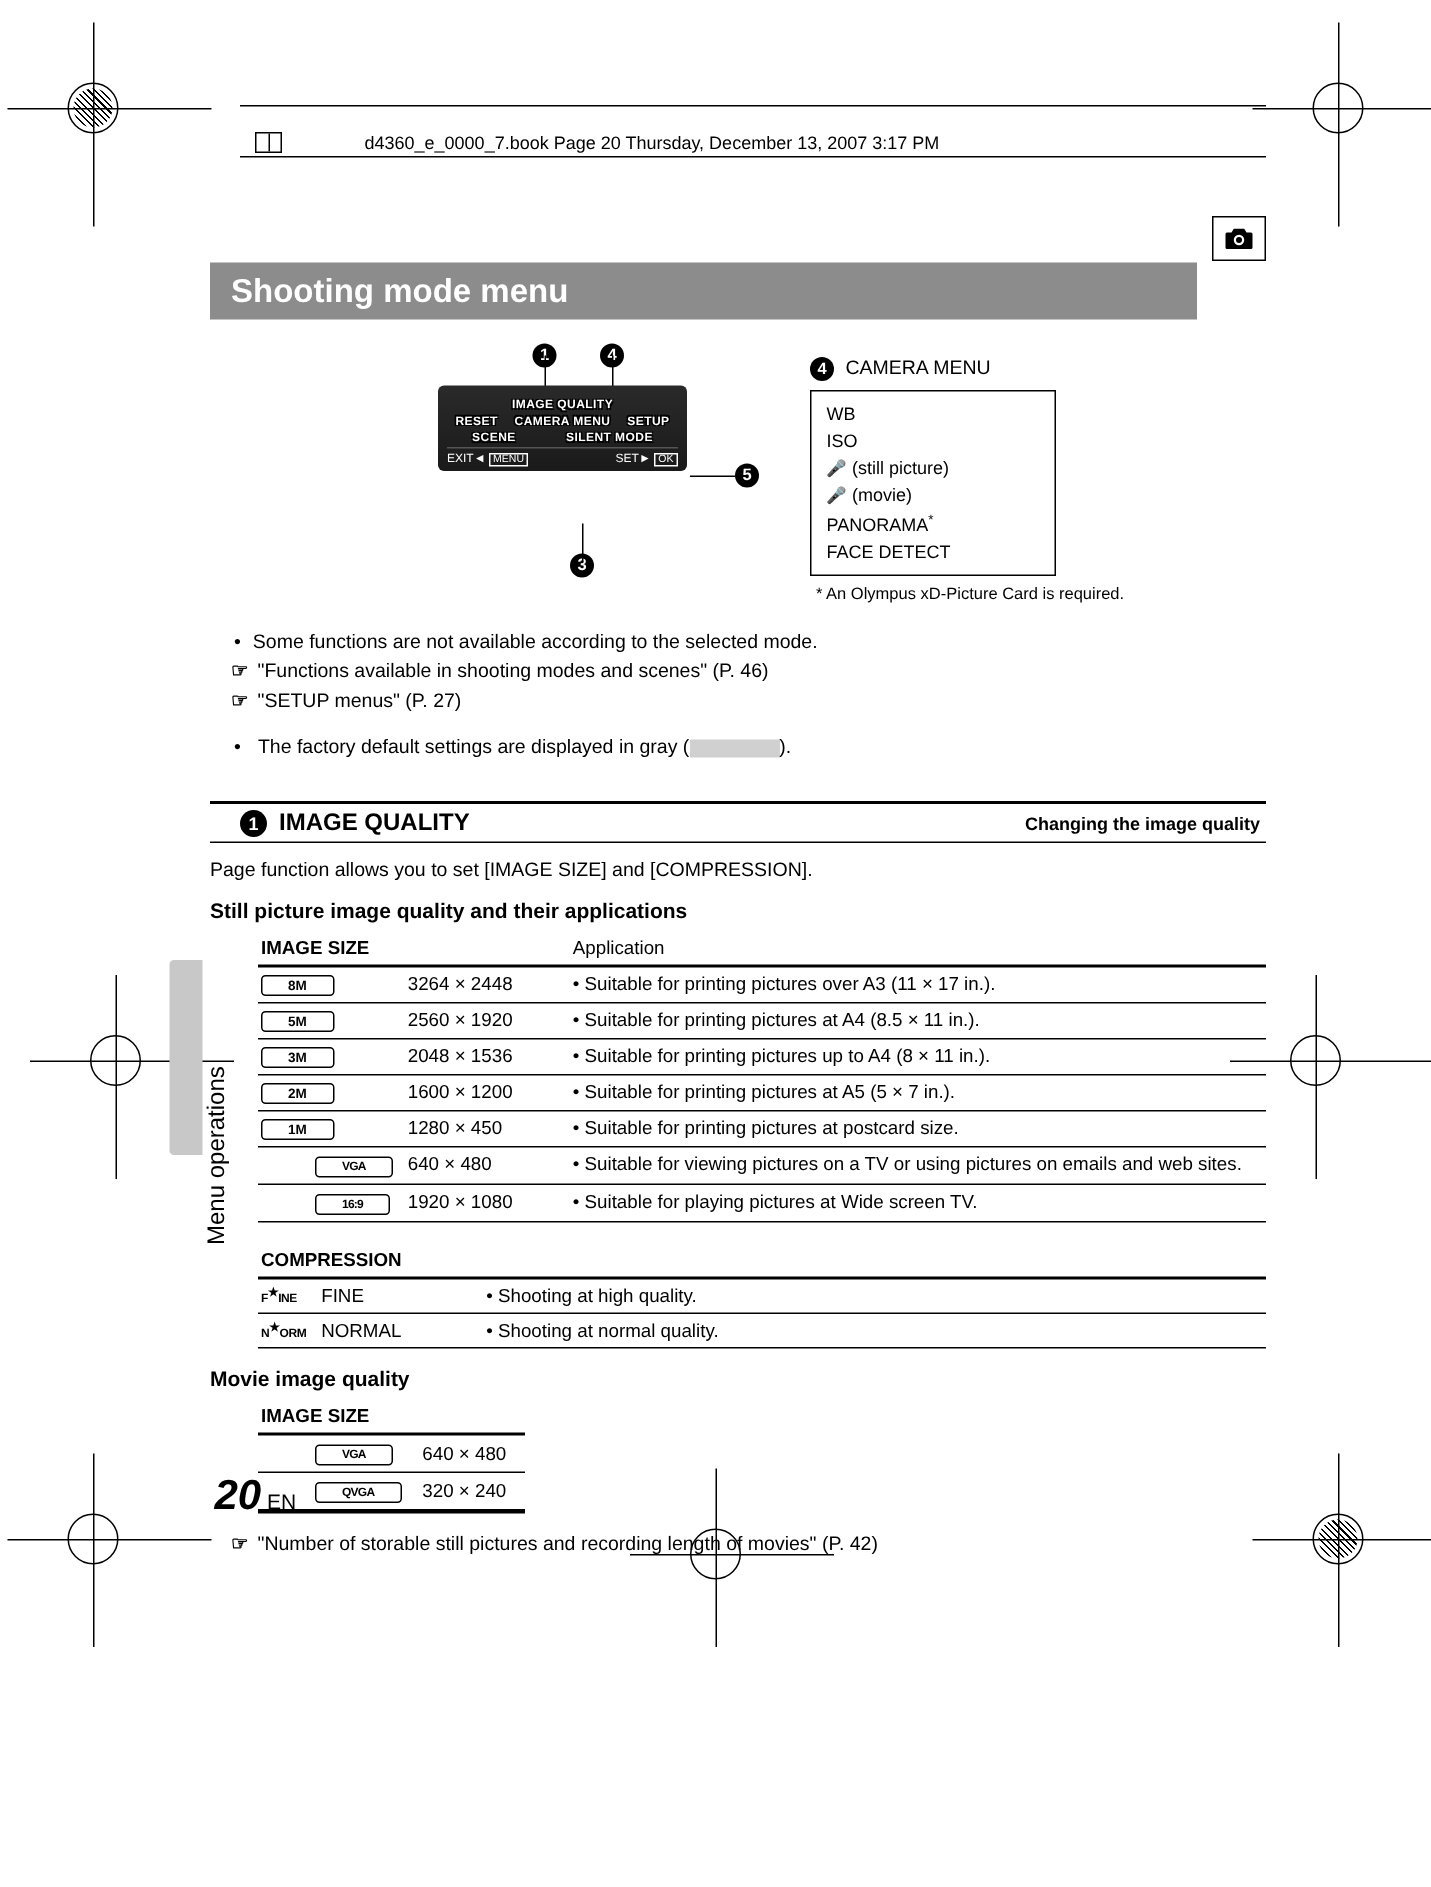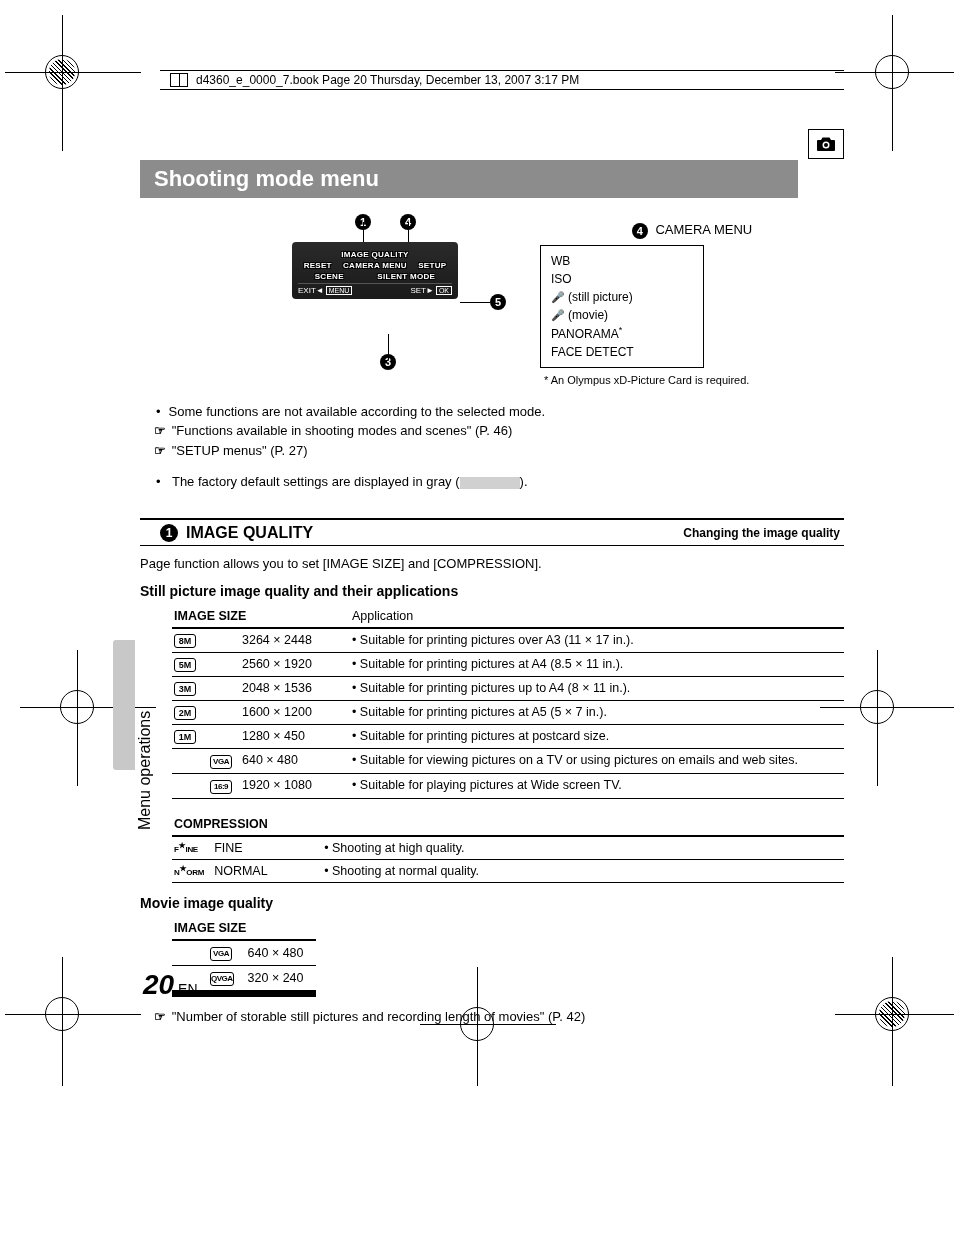--- a/index.html
+++ b/index.html
@@ -13,24 +13,25 @@
       position: relative;
     }
     .page {
       padding: 70px 110px 60px 140px;
       position: relative;
     }
     .print-header {
       font-size: 12px;
       border-top: 1px solid #000;
       border-bottom: 1px solid #000;
-      padding: 2px 0 2px 10px;
+      padding: 17px 0 2px 10px;
       margin-left: 20px;
       display: flex;
       align-items: center;
+      gap: 47px;
     }
     .book-icon {
       width: 18px; height: 14px;
       border: 1px solid #000;
       margin-right: 8px;
       position: relative;
       display: inline-block;
     }
     .book-icon::before { content:""; position:absolute; left:50%; top:0; bottom:0; border-left:1px solid #000;}
     .regmark {
@@ -89,21 +90,21 @@
     .menu-box .cell { font-weight:bold; font-size:8px; text-shadow: -1px -1px 0 #000, 1px -1px 0 #000, -1px 1px 0 #000, 1px 1px 0 #000; letter-spacing:0.3px;}
     .menu-box .footer { display:flex; justify-content:space-between; font-size:8px; border-top:1px solid #555; padding-top:2px; margin-top:2px;}
     .menu-box .footer .btn { border:1px solid #fff; padding:0 2px; font-size:7px; margin-left:2px;}
     .callout { position:absolute; width:16px; height:16px; background:#000; color:#fff; border-radius:50%; font-size:11px; font-weight:bold; display:flex; align-items:center; justify-content:center; }
     .co1{top:0;left:115px;} .co4{top:0;left:160px;}
     .co2{top:60px;left:55px;} .co5{top:80px;left:250px;}
     .co3{top:140px;left:140px;}
     .callout-line{position:absolute;background:#000;}
 
     .right-col { flex:1; font-size:13px; margin-top: 8px;}
-    .cm-header { font-weight: normal; margin-bottom: 6px; text-align: center; }
+    .cm-header { font-weight: normal; margin-bottom: 6px; }
     .cm-header .callout-inline { display:inline-flex; width:16px; height:16px; background:#000; color:#fff; border-radius:50%; font-size:11px; font-weight:bold; align-items:center; justify-content:center; margin-right:4px; vertical-align:middle;}
     .cm-box { border:1px solid #000; padding: 6px 10px; font-size:12px; line-height:1.5; width: 164px;}
     .mic-icon { font-size: 11px; }
     .cm-box .ast { font-size:9px; vertical-align: super;}
     .cm-note { font-size: 11px; margin-top: 6px; text-indent:-8px; padding-left:12px;}
 
     .notes { margin-top: 16px; font-size: 13px; line-height: 1.5;}
     .notes .line { text-indent:-14px; padding-left: 30px;}
     .notes .ref::before { content:"☞"; margin: 0 6px 0 -2px; font-weight:bold;}
     .notes .bullet::before { content:"•"; margin: 0 8px 0 0;}
@@ -123,33 +124,33 @@
 
     .intro { margin: 10px 0 10px 0; font-size:13px;}
     .subhead { font-weight:bold; font-size:14px; margin: 12px 0 6px 0;}
 
     table.iq { width: calc(100% - 32px); margin-left:32px; border-collapse: collapse; font-size:12.5px;}
     table.iq th { text-align:left; padding: 4px 8px 4px 2px; font-size:12.5px;}
     table.iq td { padding: 4px 8px 4px 2px; border-top:1px solid #000; vertical-align:top;}
     table.iq tr.headrow td, table.iq tr.headrow th { border-top:none;}
     table.iq tr.lastrow td { border-bottom:1px solid #000;}
     table.iq .headunder th { border-bottom: 2px solid #000; }
-    .icon-badge { display:inline-block; border:1.5px solid #000; border-radius:3px; padding:0 0; font-size:9px; font-weight:bold; line-height:12px; min-width:22px; text-align:center;}
+    .icon-badge { display:inline-block; border:1.5px solid #000; border-radius:3px; padding:0 17px; font-size:9px; font-weight:bold; line-height:12px; min-width:22px; text-align:center;}
     .icon-badge.wide { letter-spacing:-0.5px; font-size:8px;margin-left:36px;}
     .app-bullet { text-indent:-10px; padding-left:10px; display:block;}
     .app-bullet::before { content:"• "; }
     .th-thin { font-weight: normal; }
 
     .small-label { font-size:8px; font-weight:bold; letter-spacing:-0.3px;}
     .star-top { font-size:8px; vertical-align:top;}
 
     table.movie { margin-left:32px; border-collapse:collapse; font-size:12.5px;}
     table.movie th { text-align:left; padding:4px 12px 4px 2px; border-bottom:2px solid #000;}
     table.movie td { padding:4px 12px 4px 2px; border-top:1px solid #000;}
-    table.movie tr.last td { border-bottom:7px solid #000000;}
+    table.movie tr.last td { border-bottom:3px solid #000000;}
 
     .side-tab { position:absolute; left:113px; top:640px; width:22px; height:130px; background:#c8c8c8; border-radius: 3px 0 0 3px;}
     .side-label { position:absolute; left:136px; top:830px; transform: rotate(-90deg); transform-origin: left top; font-size:16px;}
 
     .page-num { position:absolute; left: 143px; bottom: 85px; font-size: 14px;}
     .page-num .big { font-size:28px; font-weight:bold; font-style:italic;}
   </style>
 </head>
 <body>
 

